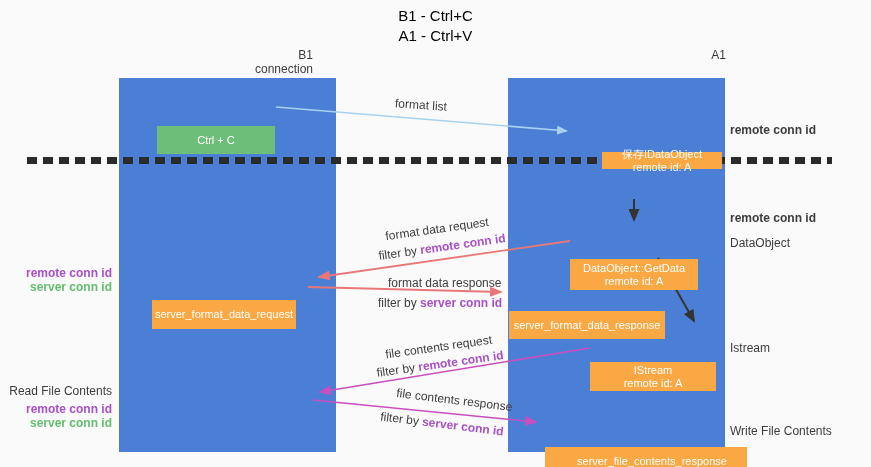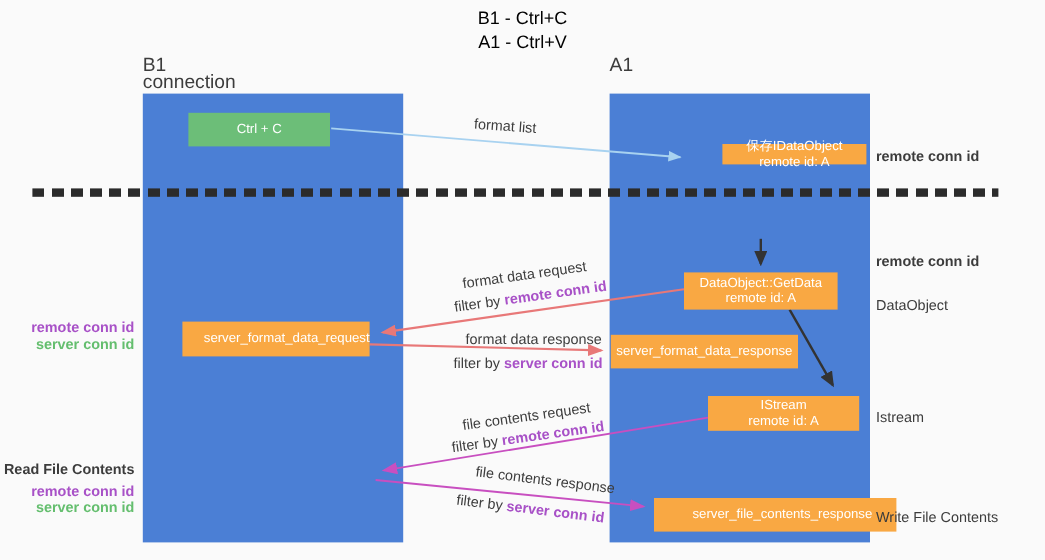--- a/index.html
+++ b/index.html
@@ -5,25 +5,25 @@
   html,body{margin:0;padding:0;}
   .canvas{
     position:relative;width:871px;height:467px;background:#fafafa;
     font-family:"Liberation Sans",sans-serif;overflow:hidden;
   }
   .title{position:absolute;left:0;top:6px;width:100%;text-align:center;
     font-size:15px;color:#000000;line-height:20px;}
   .lane{position:absolute;top:78px;height:374px;width:217px;background:#4b7fd5;}
   .lane-left{left:119px;}
   .lane-right{left:508px;}
-  .lane-header{position:absolute;top:48px;text-align:left;font-size:16px;
+  .lane-header{position:absolute;top:48px;text-align:right;font-size:12px;
     color:#3c3c3c;line-height:14px;}
   .box{position:absolute;display:flex;flex-direction:column;align-items:center;
     justify-content:center;text-align:center;color:#fff;font-size:11px;
-    line-height:13px;white-space:nowrap;}
+    line-height:13px;white-space:nowrap;margin-top:32px;}
   .green{background:#6cbe78;}
   .orange{background:#f9a843;}
   .dash-line{position:absolute;left:27px;top:157px;width:805px;height:7px;
     background:repeating-linear-gradient(90deg,#2b2b2b 0 10px,transparent 10px 16px);}
   .flabel{position:absolute;font-size:12px;color:#3d3d3d;white-space:nowrap;}
   .tilt-up{transform:rotate(-8deg);}
   .tilt-down{transform:rotate(7deg);}
   .tilt-slight{transform:rotate(4deg);}
   .pv{color:#a851c7;font-weight:bold;}
   .gv{color:#64be6e;font-weight:bold;}
@@ -76,21 +76,21 @@
     <line x1="658" y1="258" x2="694" y2="321" stroke="#333333" stroke-width="2" marker-end="url(#mBlack)"></line>
     <line x1="570" y1="241" x2="319" y2="277" stroke="#e87878" stroke-width="1.8" marker-end="url(#mSalmon)"></line>
     <line x1="308" y1="287" x2="501" y2="292" stroke="#e87878" stroke-width="1.8" marker-end="url(#mSalmon)"></line>
     <line x1="590" y1="348" x2="320" y2="392" stroke="#c84fc0" stroke-width="1.6" marker-end="url(#mMagenta)"></line>
     <line x1="313" y1="400" x2="536" y2="422" stroke="#c84fc0" stroke-width="1.6" marker-end="url(#mMagenta)"></line>
   </svg>
 
   <div class="box green" style="left:157px;top:94px;width:118px;height:28px;">
     <span>Ctrl + C</span>
   </div>
-  <div class="box orange" style="left:152px;top:268px;width:156px;height:29px;align-items:flex-end;">
+  <div class="box orange" style="left:152px;top:268px;width:144px;height:29px;">
     <span>server_format_data_request</span>
   </div>
 
   <div class="box orange" style="left:602px;top:120px;width:120px;height:17px;">
     <span>保存IDataObject</span>
     <span>remote id: A</span>
   </div>
   <div class="box orange" style="left:570px;top:227px;width:128px;height:31px;">
     <span>DataObject::GetData</span>
     <span>remote id: A</span>
@@ -123,27 +123,27 @@
     <span>filter by </span><span class="pv">remote conn id</span>
   </div>
 
   <div class="flabel tilt-down" style="left:396px;top:393px;">file contents response</div>
   <div class="flabel tilt-down" style="left:380px;top:417px;">
     <span>filter by </span><span class="pv">server conn id</span>
   </div>
 
   <div class="side side-right pv" style="top:123px;">remote conn id</div>
   <div class="side side-right pv" style="top:211px;">remote conn id</div>
-  <div class="side side-right" style="top:247px;text-align:center;">DataObject</div>
+  <div class="side side-right" style="top:236px;text-align:center;">DataObject</div>
   <div class="side side-right" style="top:341px;">Istream</div>
   <div class="side side-right" style="top:424px;">Write File Contents</div>
 
   <div class="side left-col legend" style="top:266px;">
     <div class="pv">remote conn id</div>
     <div class="gv">server conn id</div>
   </div>
-  <div class="side left-col" style="top:384px;font-weight:bold;">Read File Contents</div>
+  <div class="side left-col" style="top:384px;">Read File Contents</div>
   <div class="side left-col legend" style="top:402px;">
     <div class="pv">remote conn id</div>
     <div class="gv">server conn id</div>
   </div>
 
 </div>
 
 </body></html>

